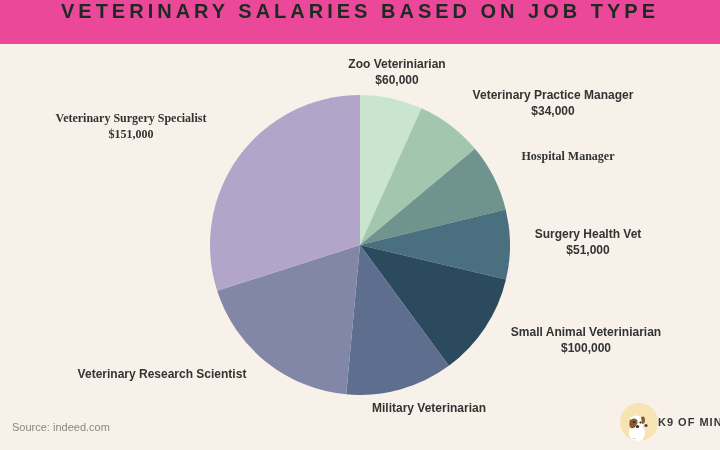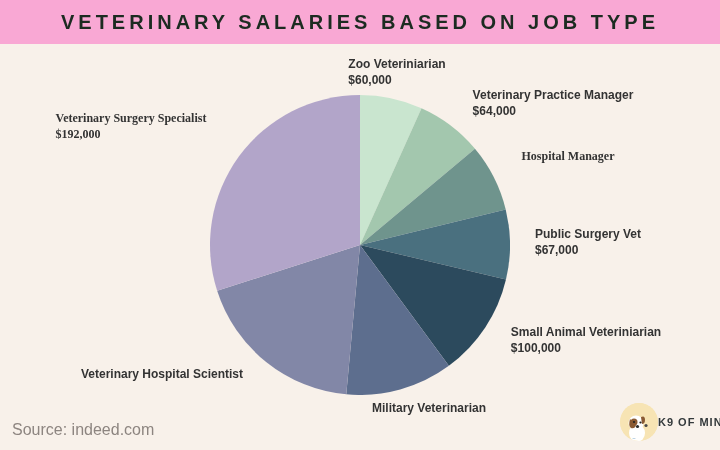--- a/index.html
+++ b/index.html
@@ -3,36 +3,36 @@
 <meta charset="utf-8">
 <style>
   html,body{margin:0;padding:0;}
   body{
     width:720px;height:450px;overflow:hidden;position:relative;
     background:#f8f1ea;
     font-family:"Liberation Sans", sans-serif;
   }
   .banner{
     position:absolute;left:0;top:0;width:720px;height:44px;
-    background:#f9a8d4;display:flex;align-items:center;justify-content:center;
+    background:#ec4899;display:flex;align-items:flex-start;justify-content:center;
   }
   .banner h1{
     margin:0;font-size:20px;font-weight:800;letter-spacing:4px;
     color:#1c2b21;text-transform:uppercase;
   }
   .pie-wrap{position:absolute;left:210px;top:95px;width:300px;height:300px;}
   .slice-label{
     position:absolute;transform:translateX(-50%);
-    text-align:left;color:#333333;font-weight:700;font-size:12px;line-height:1.3;
+    text-align:center;color:#333333;font-weight:700;font-size:12px;line-height:1.3;
     white-space:nowrap;
   }
   .slice-label .val{display:block;}
   .source{
     position:absolute;left:12px;top:421px;
-    font-size:16px;color:#8d8580;font-weight:400;
+    font-size:11px;color:#8d8580;font-weight:400;
   }
   .logo{
     position:absolute;left:620px;top:400px;width:112px;height:44px;
     display:flex;align-items:center;gap:0;
   }
   .logo-badge{
     width:38px;height:38px;border-radius:50%;background:#f7e4b4;
     position:relative;overflow:hidden;flex:0 0 auto;
   }
   .logo-text{
@@ -59,42 +59,42 @@
       <path d="M 150 150 L 7.15 195.75 A 150 150 0 0 1 150.00 0.00 Z" fill="#b2a5c9"></path>
     </svg>
 </div>
 
 <div class="slice-label" style="left:397px;top:57px;">
   <span>Zoo Veteriniarian</span>
   <span class="val">$60,000</span>
 </div>
 <div class="slice-label" style="left:553px;top:88px;">
   <span>Veterinary Practice Manager</span>
-  <span class="val">$64,000</span>
+  <span class="val">$34,000</span>
 </div>
 <div class="slice-label" style="left:568px;top:149px;font-family:Liberation Serif, serif;">
   <span>Hospital Manager</span>
 </div>
 <div class="slice-label" style="left:588px;top:227px;">
-  <span>Public Surgery Vet</span>
-  <span class="val">$67,000</span>
+  <span>Surgery Health Vet</span>
+  <span class="val">$51,000</span>
 </div>
 <div class="slice-label" style="left:586px;top:325px;">
   <span>Small Animal Veteriniarian</span>
   <span class="val">$100,000</span>
 </div>
 <div class="slice-label" style="left:429px;top:401px;">
   <span>Military Veterinarian</span>
 </div>
 <div class="slice-label" style="left:162px;top:367px;">
-  <span>Veterinary Hospital Scientist</span>
+  <span>Veterinary Research Scientist</span>
 </div>
 <div class="slice-label" style="left:131px;top:111px;font-family:Liberation Serif, serif;">
   <span>Veterinary Surgery Specialist</span>
-  <span class="val">$192,000</span>
+  <span class="val">$151,000</span>
 </div>
 
 <div class="source">Source: indeed.com</div>
 
 <div class="logo">
   <div class="logo-badge">
     <svg width="38" height="38" viewBox="0 0 38 38">
       <circle cx="19" cy="19" r="19" fill="#f7e4b4"></circle>
       <ellipse cx="17" cy="30" rx="8" ry="9" fill="#ffffff"></ellipse>
       <circle cx="16" cy="20" r="7.5" fill="#ffffff"></circle>

